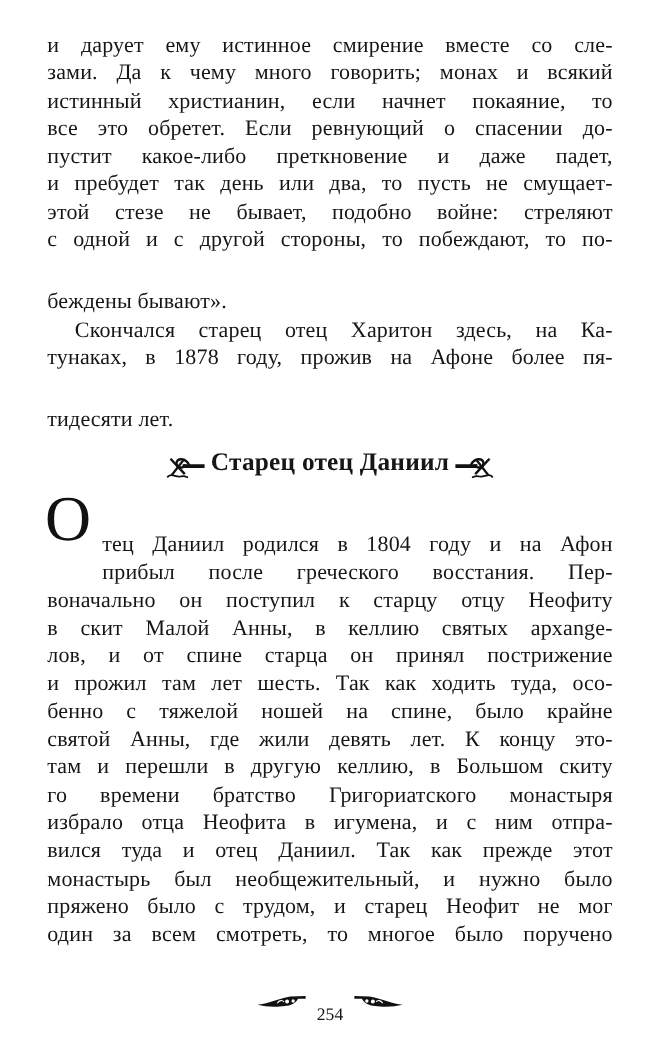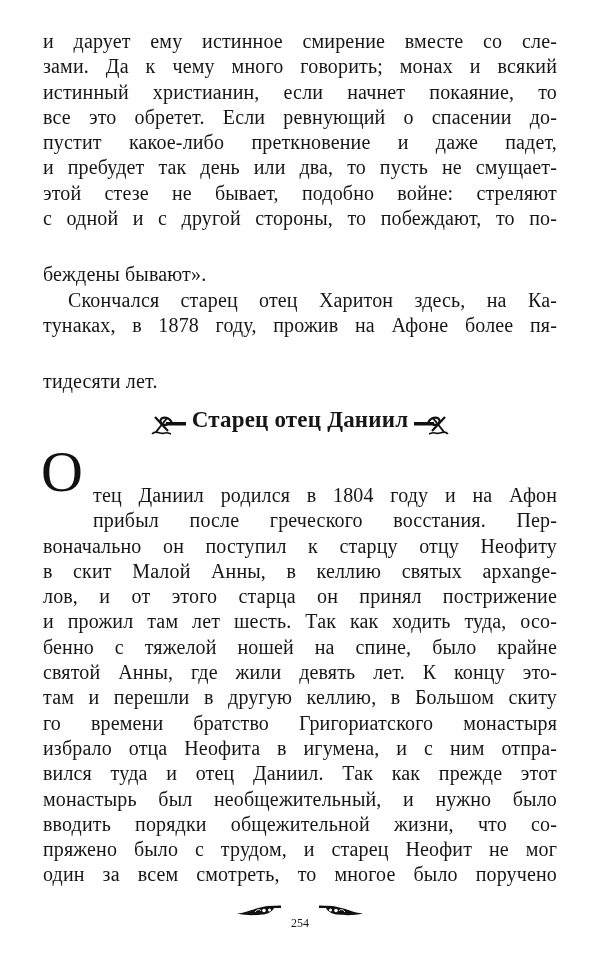--- a/index.html
+++ b/index.html
@@ -32,21 +32,21 @@
       font-size: 23px; font-weight: bold; line-height: 30px;
       padding: 0 5px; letter-spacing: 0.2px;
     }
     .orn { display: block; }
     .orn.mirror { transform: scaleX(-1); }
     .heading .orn { margin-top: 8px; }
     .footer {
       position: absolute; left: 0; top: 898px; width: 600px; height: 20px;
       display: flex; justify-content: center; align-items: center;
     }
-    .page-number { font-size: 12px; line-height: 20px; padding: 0 10px; margin-top: 30px; }
+    .page-number { font-size: 16px; line-height: 20px; padding: 0 10px; margin-top: 30px; }
     .footer .orn { margin-top: 4px; }
   </style>
 </head>
 <body>
 
 <div id="section-1" class="block">
   <div class="ln">и дарует ему истинное смирение вместе со сле-</div>
   <div class="ln">зами. Да к чему много говорить; монах и всякий</div>
   <div class="ln">истинный христианин, если начнет покаяние, то</div>
   <div class="ln">все это обретет. Если ревнующий о спасении до-</div>
@@ -78,30 +78,29 @@
   </svg>
 </div>
 
 <div class="dropcap">О</div>
 
 <div id="section-2" class="block">
   <div class="ln cap">тец Даниил родился в 1804 году и на Афон</div>
   <div class="ln cap">прибыл после греческого восстания. Пер-</div>
   <div class="ln">воначально он поступил к старцу отцу Неофиту</div>
   <div class="ln">в скит Малой Анны, в келлию святых архange-</div>
-  <div class="ln">лов, и от этого старца он принял пострижение</div>
+  <div class="ln">лов, и от спине старца он принял пострижение</div>
   <div class="ln">и прожил там лет шесть. Так как ходить туда, осо-</div>
   <div class="ln">бенно с тяжелой ношей на спине, было крайне</div>
   <div class="ln">святой Анны, где жили девять лет. К концу это-</div>
   <div class="ln">там и перешли в другую келлию, в Большом скиту</div>
   <div class="ln">го времени братство Григориатского монастыря</div>
   <div class="ln">избрало отца Неофита в игумена, и с ним отпра-</div>
   <div class="ln">вился туда и отец Даниил. Так как прежде этот</div>
   <div class="ln">монастырь был необщежительный, и нужно было</div>
-  <div class="ln">вводить порядки общежительной жизни, что со-</div>
   <div class="ln">пряжено было с трудом, и старец Неофит не мог</div>
   <div class="ln">один за всем смотреть, то многое было поручено</div>
 </div>
 
 <div class="footer">
   <svg class="orn" width="44" height="12" viewBox="0 0 44 12">
     <path d="M0 9.5 C9 9, 18 4, 30 2 L44 1.5 L44 4 L37 4 C35 8, 30 10.5, 25 10.5 C18 11.5, 8 11.5, 0 9.5 Z" fill="#111"></path>
     <circle cx="27" cy="6.5" r="1.8" fill="#fff"></circle>
     <circle cx="32.5" cy="6" r="1.5" fill="#fff"></circle>
     <path d="M18 8 C20 5, 23 5, 24 7" stroke="#fff" stroke-width="1" fill="none"></path>

